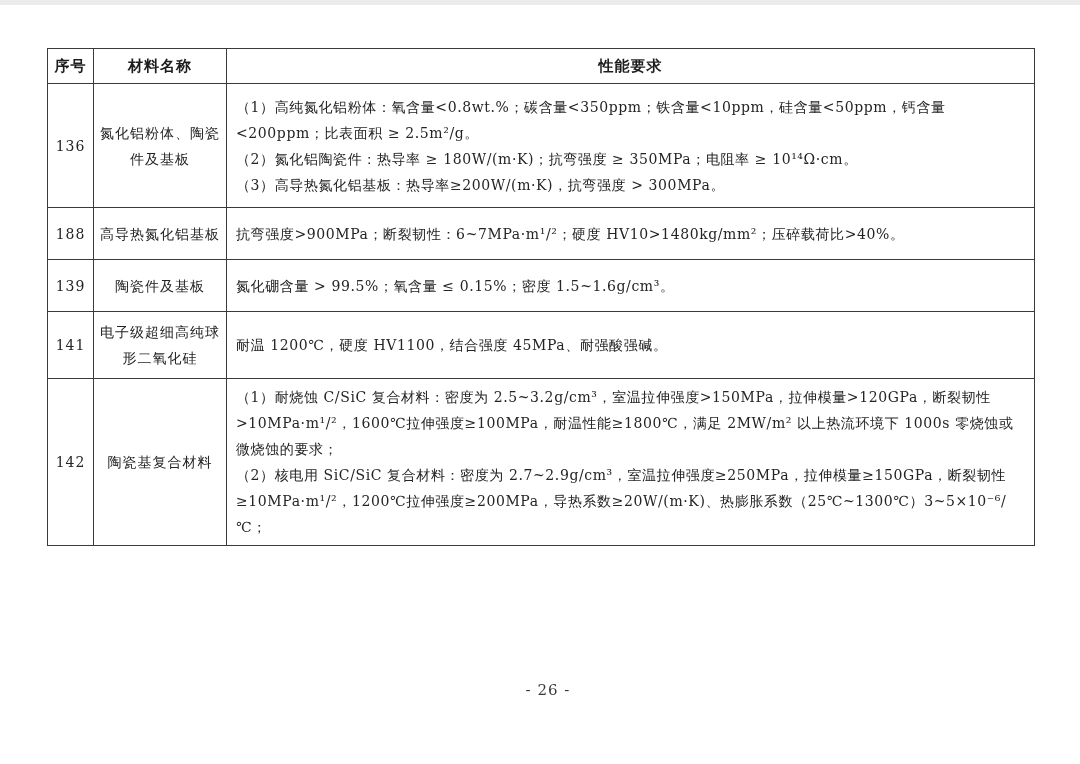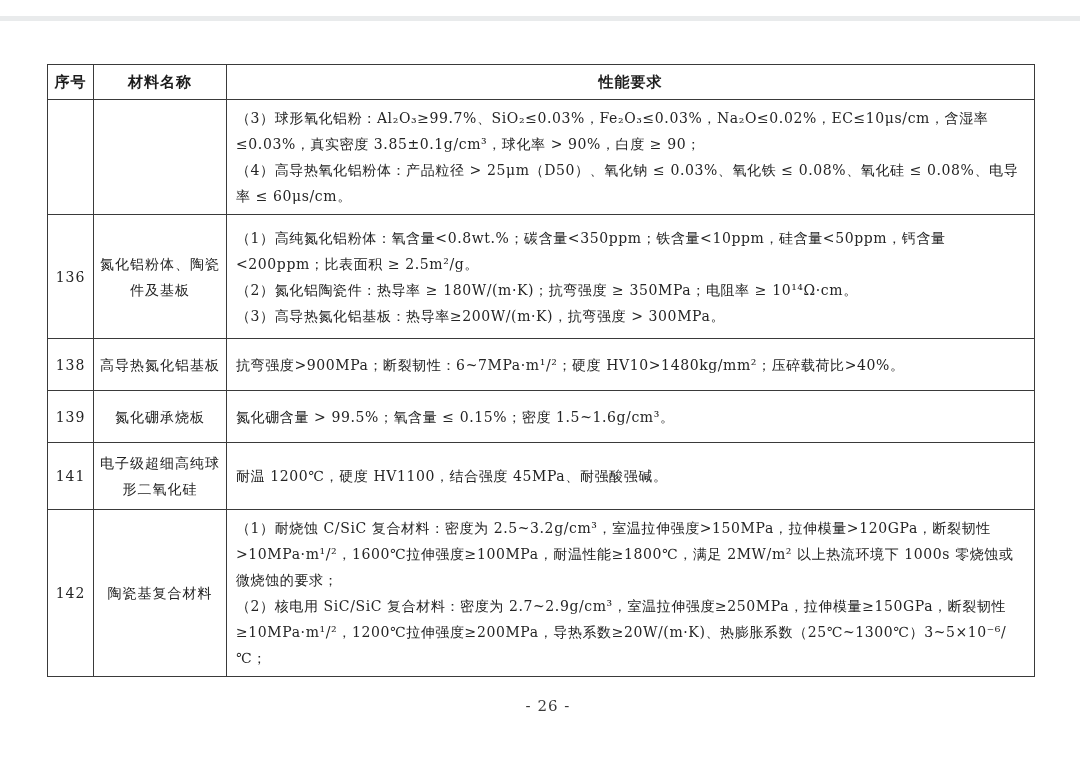--- a/index.html
+++ b/index.html
@@ -7,21 +7,20 @@
     width: 1080px; height: 764px;
     background: #ffffff;
     font-family: "DejaVu Serif", "Liberation Serif", serif;
     color: #242424;
   }
   .page {
     position: relative;
     width: 1080px; height: 704px;
     background: #ffffff;
     overflow: hidden;
-    margin-top: 16px;
   }
   .scan-edge {
     position: absolute; top: 0; left: 0;
     width: 1080px; height: 5px;
     background: #e9ebec;
   }
   table.materials {
     position: absolute;
     left: 47px; top: 48px;
     width: 988px;
@@ -79,47 +78,39 @@
       <col>
     </colgroup>
     <thead>
       <tr style="height:30px">
         <th>序号</th>
         <th>材料名称</th>
         <th>性能要求</th>
       </tr>
     </thead>
     <tbody>
-      <tr style="height:80px">
-        <td class="no-cell"></td>
-        <td class="mat-cell"></td>
-        <td class="req-cell">
-          <p>（3）球形氧化铝粉：Al₂O₃≥99.7%、SiO₂≤0.03%，Fe₂O₃≤0.03%，Na₂O≤0.02%，EC≤10μs/cm，含湿率≤0.03%，真实密度 3.85±0.1g/cm³，球化率 &gt; 90%，白度 ≥ 90；</p>
-          <p>（4）高导热氧化铝粉体：产品粒径 &gt; 25μm（D50）、氧化钠 ≤ 0.03%、氧化铁 ≤ 0.08%、氧化硅 ≤ 0.08%、电导率 ≤ 60μs/cm。</p>
-        </td>
-      </tr>
       <tr style="height:124px">
         <td class="no-cell">136</td>
         <td class="mat-cell">氮化铝粉体、陶瓷件及基板</td>
         <td class="req-cell">
           <p>（1）高纯氮化铝粉体：氧含量&lt;0.8wt.%；碳含量&lt;350ppm；铁含量&lt;10ppm，硅含量&lt;50ppm，钙含量&lt;200ppm；比表面积 ≥ 2.5m²/g。</p>
           <p>（2）氮化铝陶瓷件：热导率 ≥ 180W/(m·K)；抗弯强度 ≥ 350MPa；电阻率 ≥ 10¹⁴Ω·cm。</p>
           <p>（3）高导热氮化铝基板：热导率≥200W/(m·K)，抗弯强度 &gt; 300MPa。</p>
         </td>
       </tr>
       <tr style="height:52px">
-        <td class="no-cell">138</td>
+        <td class="no-cell">188</td>
         <td class="mat-cell">高导热氮化铝基板</td>
         <td class="req-cell">
           <p>抗弯强度&gt;900MPa；断裂韧性：6~7MPa·m¹/²；硬度 HV10&gt;1480kg/mm²；压碎载荷比&gt;40%。</p>
         </td>
       </tr>
       <tr style="height:52px">
         <td class="no-cell">139</td>
-        <td class="mat-cell">氮化硼承烧板</td>
+        <td class="mat-cell">陶瓷件及基板</td>
         <td class="req-cell">
           <p>氮化硼含量 &gt; 99.5%；氧含量 ≤ 0.15%；密度 1.5~1.6g/cm³。</p>
         </td>
       </tr>
       <tr style="height:67px">
         <td class="no-cell">141</td>
         <td class="mat-cell">电子级超细高纯球形二氧化硅</td>
         <td class="req-cell">
           <p>耐温 1200℃，硬度 HV1100，结合强度 45MPa、耐强酸强碱。</p>
         </td>

